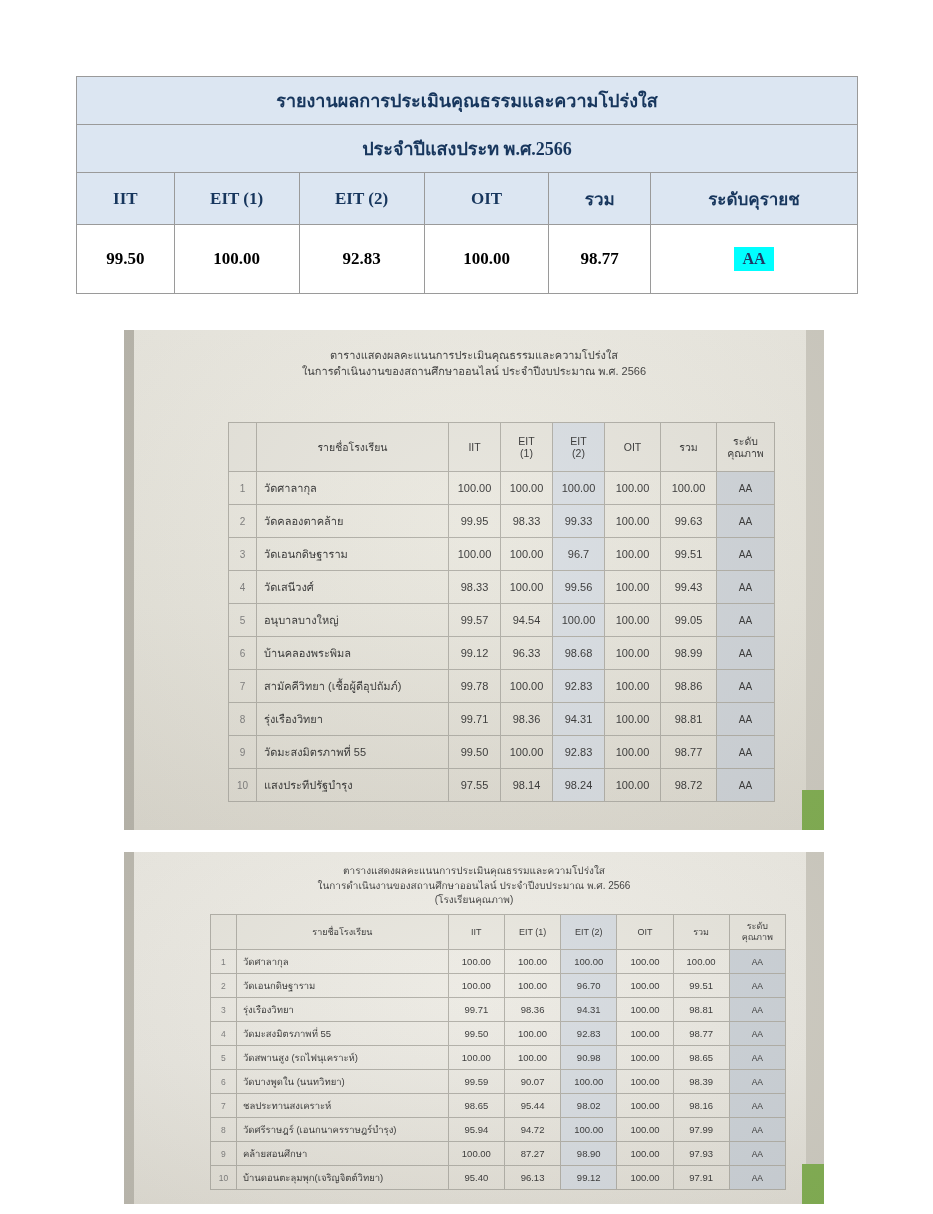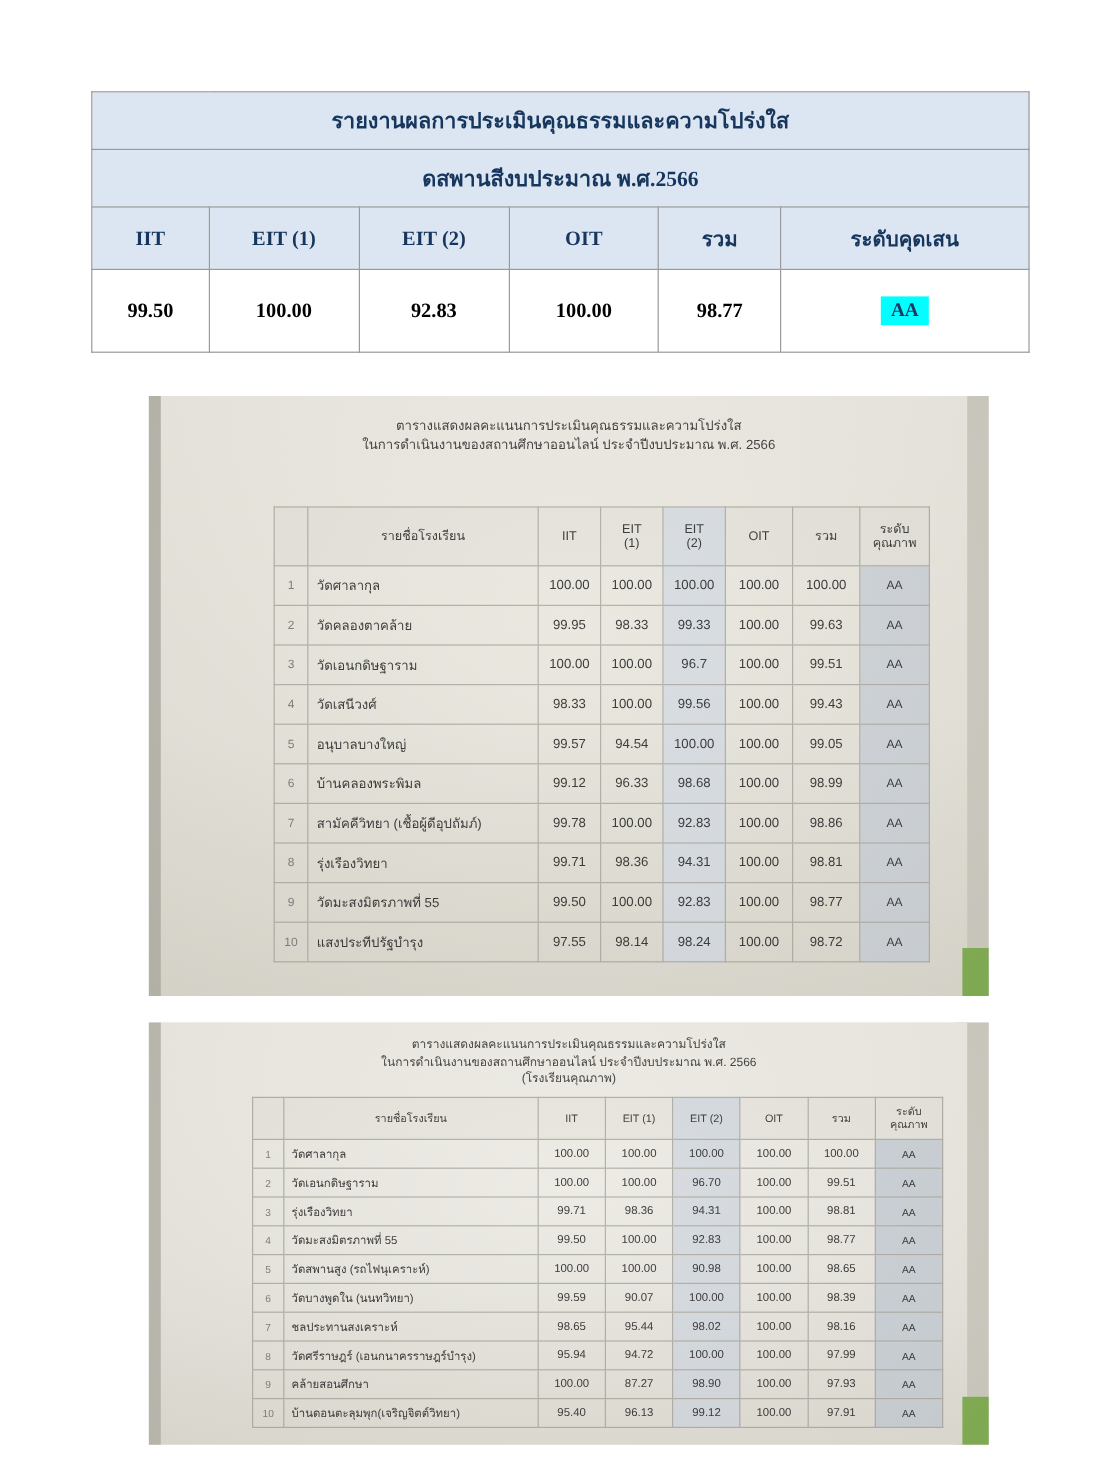--- a/index.html
+++ b/index.html
@@ -193,29 +193,29 @@
         <col style="width:16%">
       <col style="width:16%">
         <col style="width:13%">
         <col style="width:26.5%">
     </colgroup>
     <tbody>
       <tr class="title-row">
         <td colspan="6">รายงานผลการประเมินคุณธรรมและความโปร่งใส</td>
       </tr>
       <tr class="title-row">
-        <td colspan="6">ดสพานสีงบประมาณ พ.ศ.2566</td>
+        <td colspan="6">ประจำปีแสงประท พ.ศ.2566</td>
       </tr>
       <tr class="head-row">
         <td>IIT</td>
         <td>EIT (1)</td>
         <td>EIT (2)</td>
         <td>OIT</td>
         <td>รวม</td>
-        <td>ระดับคุดเสน</td>
+        <td>ระดับคุรายช</td>
       </tr>
       <tr class="value-row">
         <td>99.50</td>
         <td>100.00</td>
         <td>92.83</td>
         <td>100.00</td>
         <td>98.77</td>
         <td>
           <span class="grade-badge">AA</span>
         </td>

